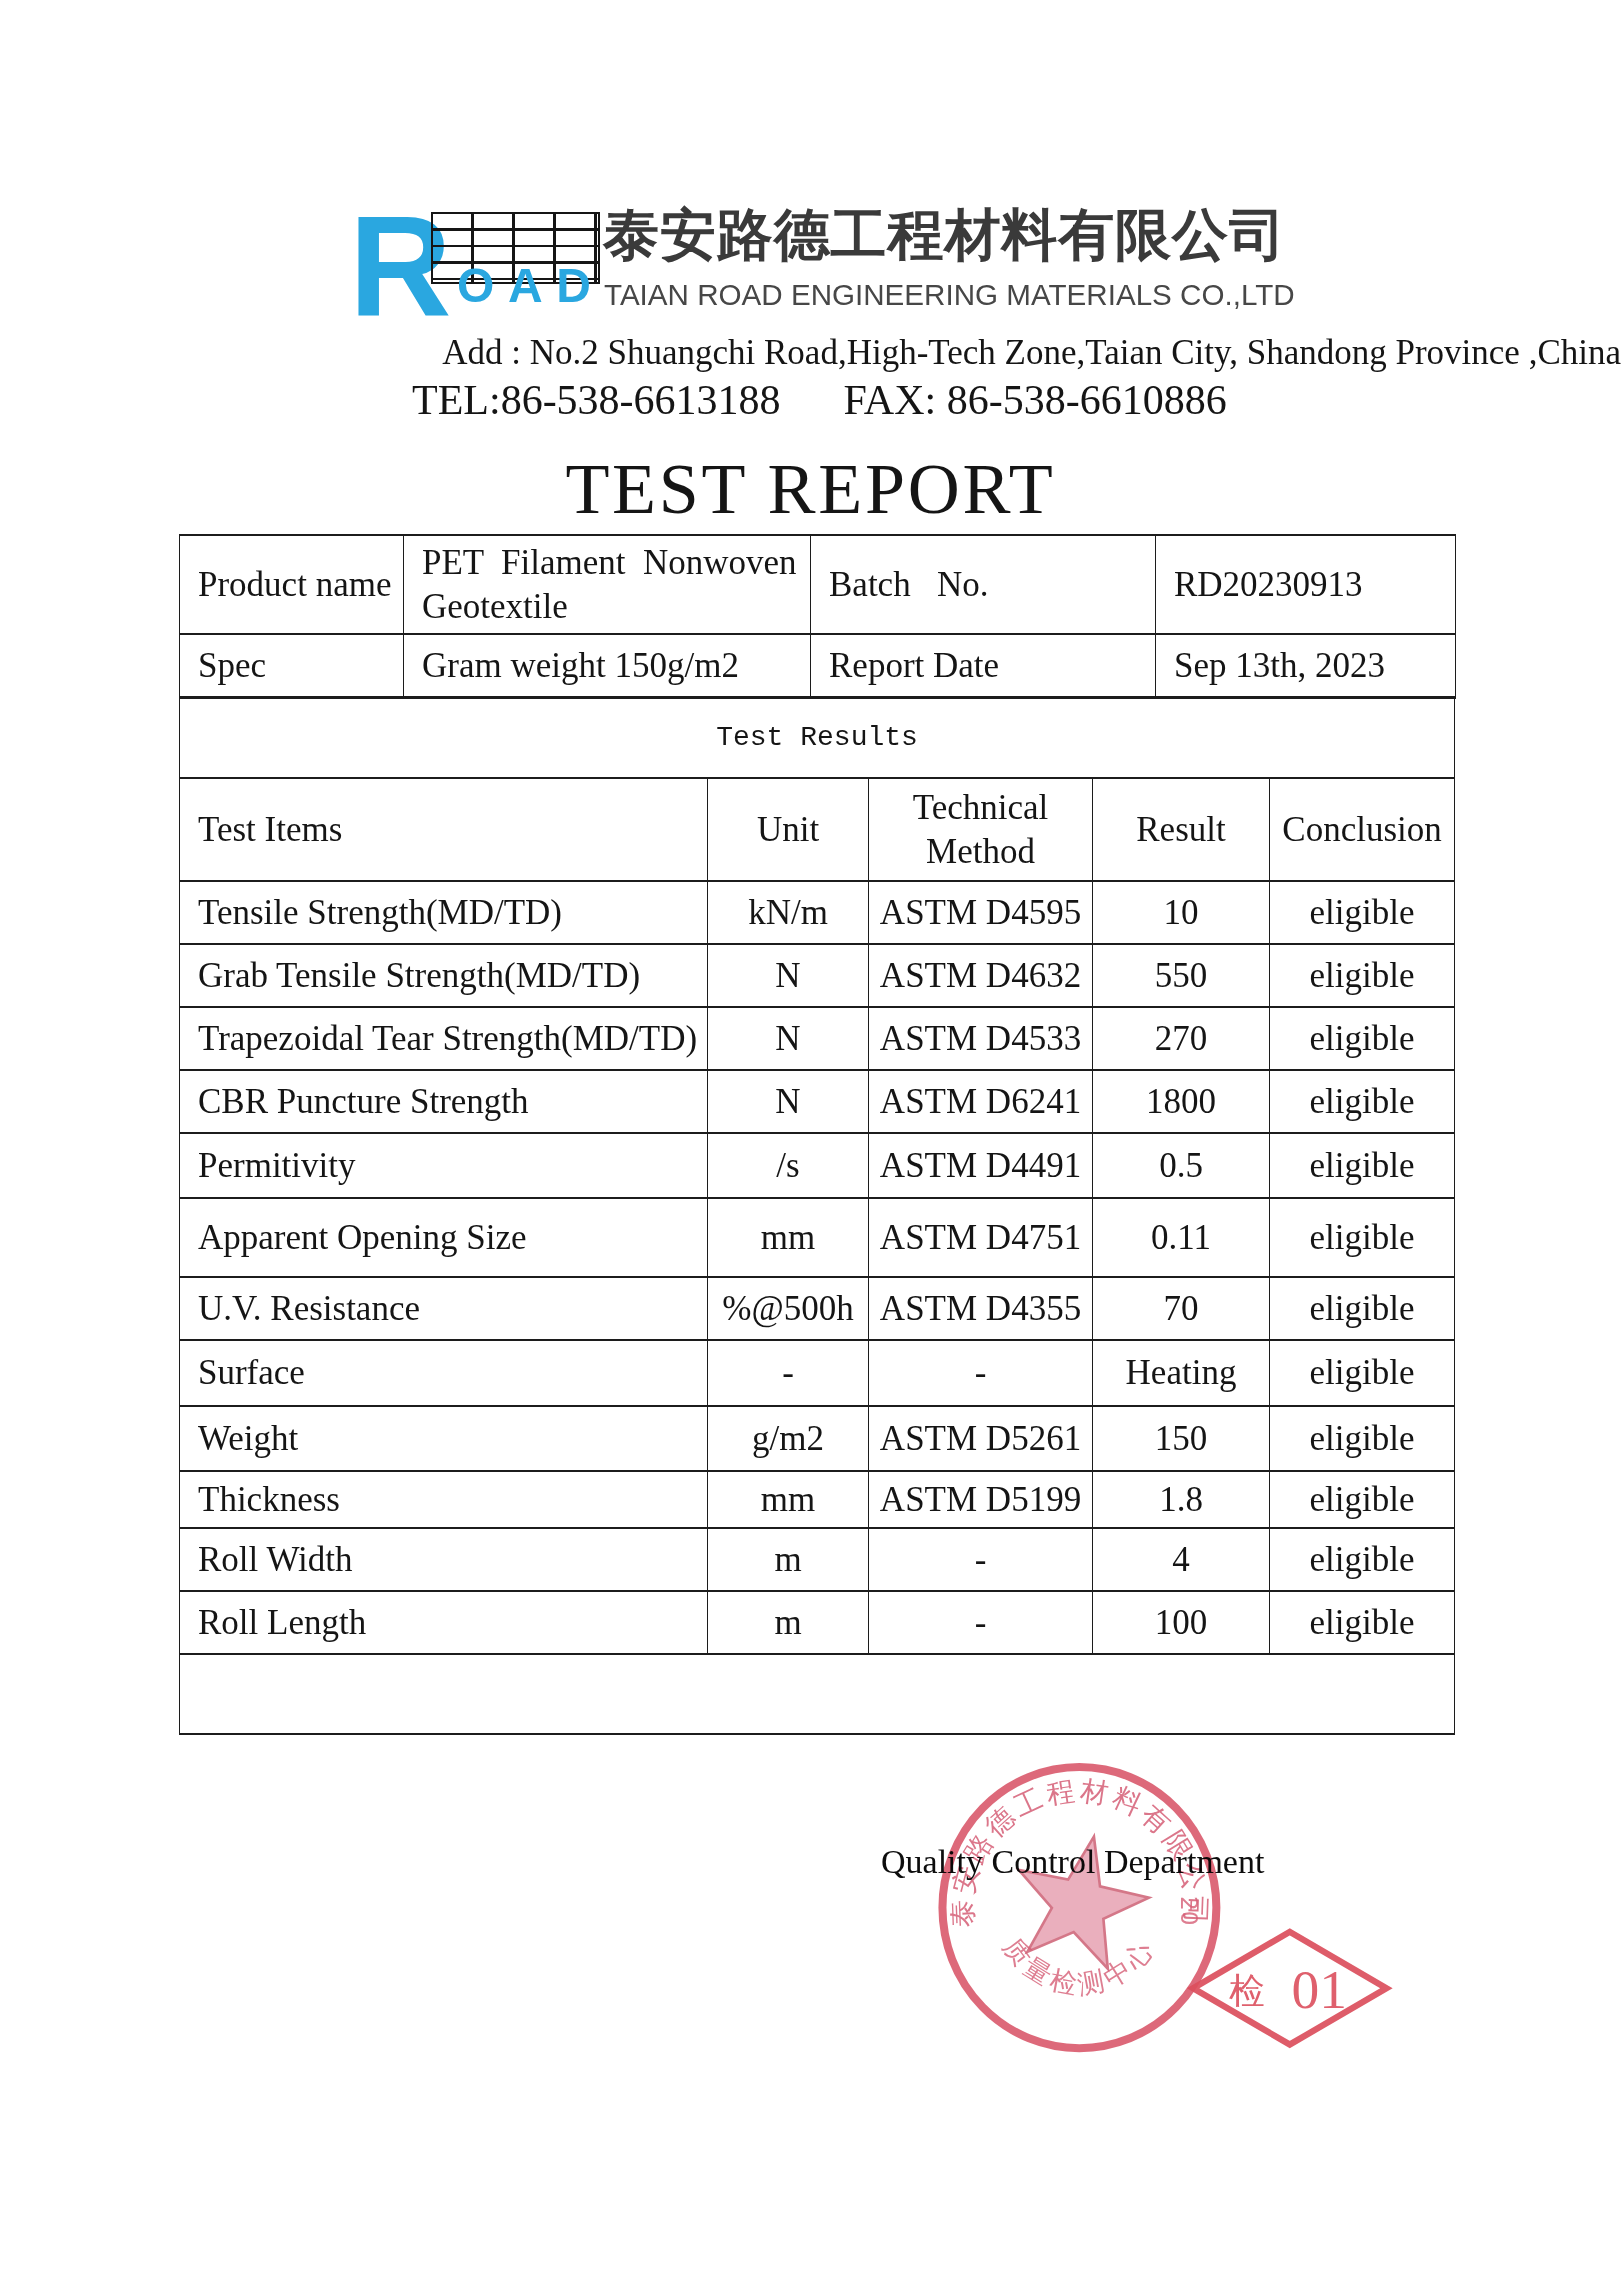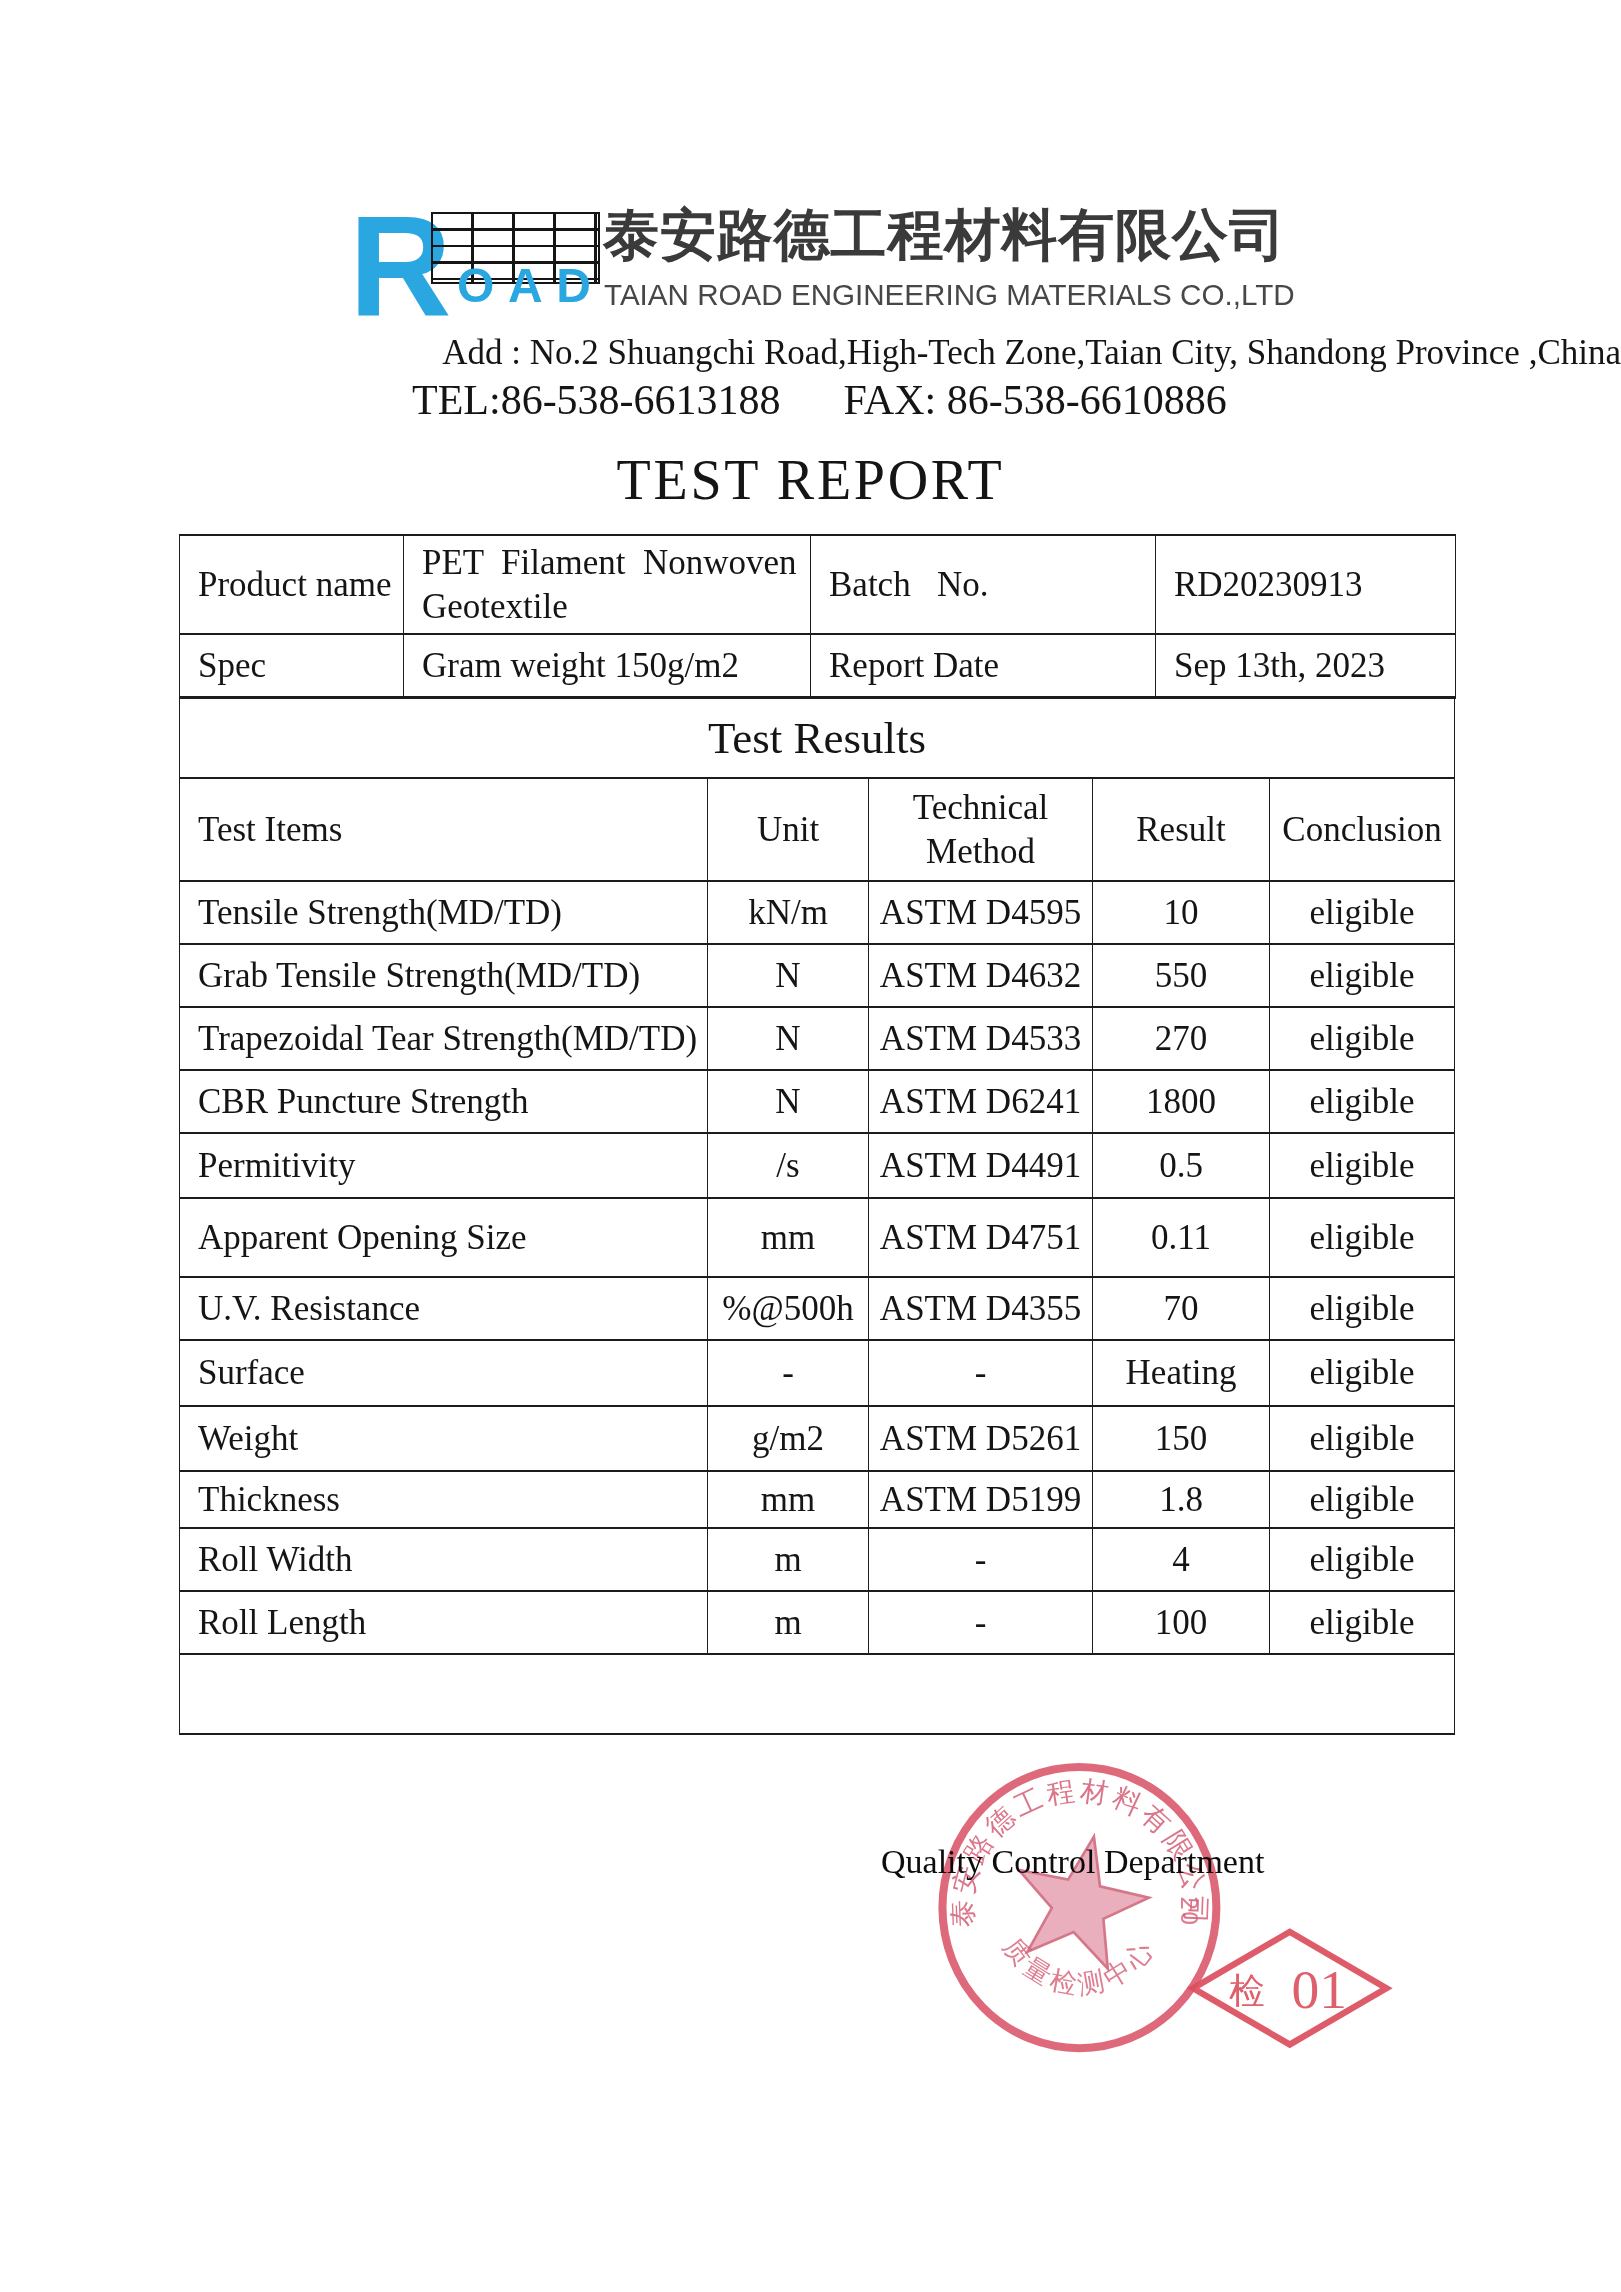--- a/index.html
+++ b/index.html
@@ -44,34 +44,34 @@
   .addr1{
     position:absolute;left:0;right:0;top:333px;
     text-align:right;font-size:35px;white-space:pre;
   }
   .addr2{
     position:absolute;left:412px;top:376px;
     font-size:42px;white-space:pre;
   }
   .report-title{
     position:absolute;left:0;right:0;top:448px;
-    text-align:center;font-size:56px;letter-spacing:2.7px;
+    text-align:center;font-size:72px;letter-spacing:2.7px;
   }
   
   .tblwrap{position:absolute;left:179px;top:534px;width:1276px;border-radius:8px;}
   table{border-collapse:collapse;table-layout:fixed;width:1276px;}
   td{
     border:1.8px solid #1c1c1c;
     border-top-width:2.7px;border-bottom-width:2.7px;
     font-size:35px;line-height:1.25;
     padding:0 0 0 18px;vertical-align:middle;
     white-space:pre-wrap;overflow:hidden;
   }
   td.c{text-align:center;padding:0 3.6px;}
-  td.section{text-align:center;font-size:45px;padding:0;}
+  td.section{text-align:center;font-size:28px;padding:0;font-family:Liberation Mono, monospace;}
   .t2{margin-top:-2.7px;}
   
   .dept{
     position:absolute;left:881px;top:1843px;
     font-size:34px;color:#0d0d0d;white-space:pre;
   }
   .stamp{
     position:absolute;left:878px;top:1742px;
     mix-blend-mode:multiply;opacity:0.92;
   }

